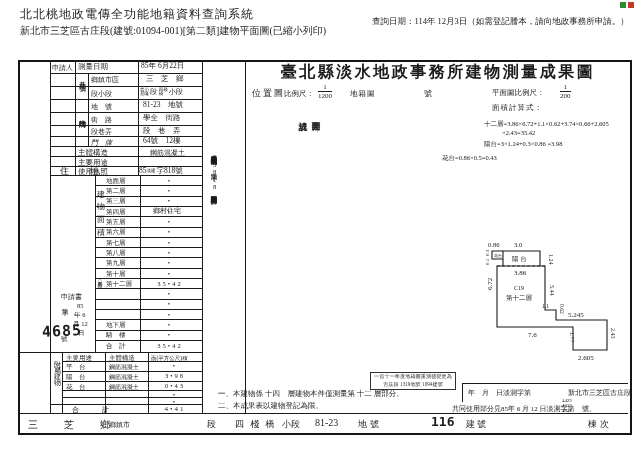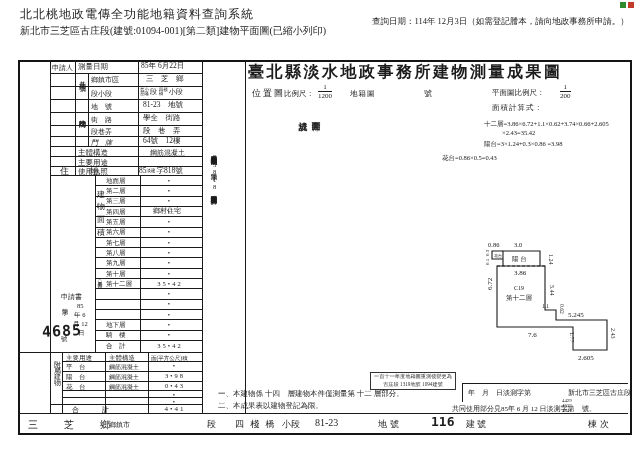--- a/index.html
+++ b/index.html
@@ -85,21 +85,21 @@
 <div class="abs vert" style="left:96px;top:278px;height:42px;font-size:5px;">（平方公尺）</div>
 
 <div class="abs vert f7" style="left:52px;top:355px;height:52px;letter-spacing:6px;">附屬建物</div>
 
 <div class="cell-label f65" style="left:66px;top:354px;width:36px;">主要用途</div>
 <div class="cell-label f65" style="left:109px;top:354px;width:36px;">主體構造</div>
 <div class="abs" style="left:151px;top:355px;font-size:5.5px;">面(平方公尺)積</div>
 
 <div class="abs vert" style="left:209px;top:150px;height:262px;font-size:6.5px;letter-spacing:0.2px;">本建物平面圖及建物面積係依使用執照85淡字第818號設計圖或竣工平面圖轉繪計算</div>
 
-<div class="abs" style="left:248px;top:62px;width:380px;font-size:16px;font-weight:600;letter-spacing:2.5px;">臺北縣淡水地政事務所建物測量成果圖</div>
+<div class="abs" style="left:248px;top:62px;width:380px;text-align:center;font-size:16px;font-weight:600;letter-spacing:2.5px;">臺北縣淡水地政事務所建物測量成果圖</div>
 
 <div class="abs f9 ls2" style="left:252px;top:87px;">位置圖</div>
 <div class="abs f75" style="left:284px;top:89px;">比例尺：</div>
 <div class="frac abs" style="left:318px;top:84px;">
   <span>1</span><span class="den">1200</span>
 </div>
 <div class="abs f75 ls1" style="left:350px;top:89px;">地籍圖</div>
 <div class="abs f8" style="left:424px;top:88px;">號</div>
 
 <div class="abs f75" style="left:492px;top:88px;">平面圖比例尺：</div>
@@ -161,21 +161,21 @@
     <div>4841</div>
 </div>
 <div class="abs f7" style="left:582px;top:404px;">號。</div>
 
 <div class="abs f10 ls8" style="left:28px;top:418px;">三　芝　鄉</div>
 <div class="abs f7" style="left:97px;top:420px;padding-left:12px;">鄉鎮市</div>
 <div class="abs f9" style="left:207px;top:418px;">段</div>
 <div class="abs f9 ls2" style="left:235px;top:418px;">四 棧 橋</div>
 <div class="abs f9" style="left:282px;top:418px;">小段</div>
 <div class="abs f10" style="left:315px;top:417px;">81-23</div>
-<div class="abs f9 ls3" style="left:378px;top:418px;">地號</div>
+<div class="abs f9 ls3" style="left:358px;top:418px;">地號</div>
 <div class="abs hand" style="left:431px;top:414px;font-size:13px;">116</div>
 <div class="abs f9 ls2" style="left:466px;top:418px;">建號</div>
 <div class="abs f9 ls3" style="left:588px;top:418px;">棟次</div>
 
 <div class="abs f65" style="left:106px;top:176.8px;width:32px;">地面層</div>
 <div class="abs f65" style="left:140px;top:176.8px;width:60px;text-align:center;letter-spacing:2px;">•</div>
 <div class="abs f65" style="left:106px;top:187.10000000000002px;width:32px;">第二層</div>
 <div class="abs f65" style="left:140px;top:187.10000000000002px;width:60px;text-align:center;letter-spacing:2px;">•</div>
 <div class="abs f65" style="left:106px;top:197.4px;width:32px;">第三層</div>
 <div class="abs f65" style="left:140px;top:197.4px;width:60px;text-align:center;letter-spacing:2px;">•</div>

